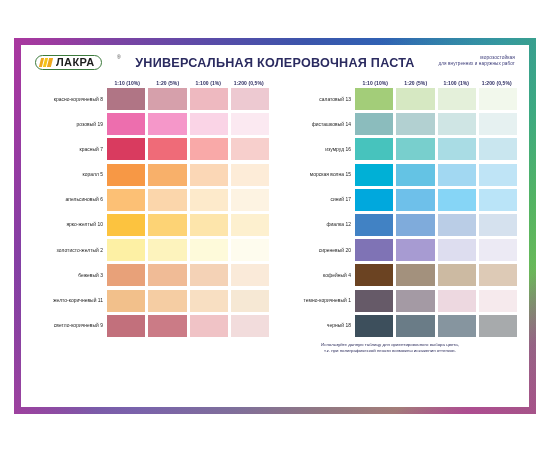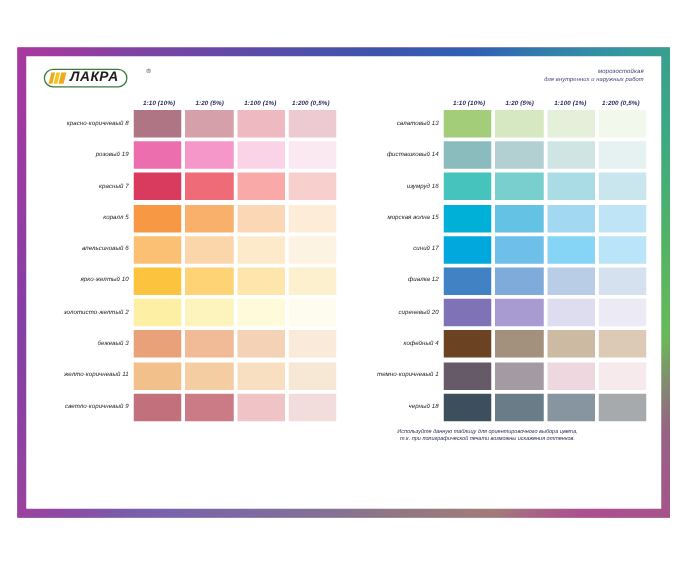--- a/index.html
+++ b/index.html
@@ -48,21 +48,20 @@
   }
 
   #sheet {
     position: relative;
     z-index: 2;
     width: 100%;
     height: 100%;
     background: #ffffff;
     box-sizing: border-box;
     padding: 6px 8px 4px 8px;
-    font-style: italic;
   }
 
   
   .hdr {
     position: relative;
     height: 26px;
   }
   .logo {
     position: absolute;
     left: 6px;
@@ -200,20 +199,21 @@
       <div class="logo">
         <span class="logo-mark">
             <i></i>
             <i></i>
             <i></i>
           </span>
         <span class="logo-text">ЛАКРА</span>
       </div>
       <span class="logo-reg">®</span>
 
+      <div class="title">УНИВЕРСАЛЬНАЯ КОЛЕРОВОЧНАЯ ПАСТА</div>
 
       <div class="subtitle">
         <div class="s1">морозостойкая</div>
         <div>для внутренних и наружных работ</div>
       </div>
     </div>
 
     <div class="tables">
 
       <div class="tbl">

